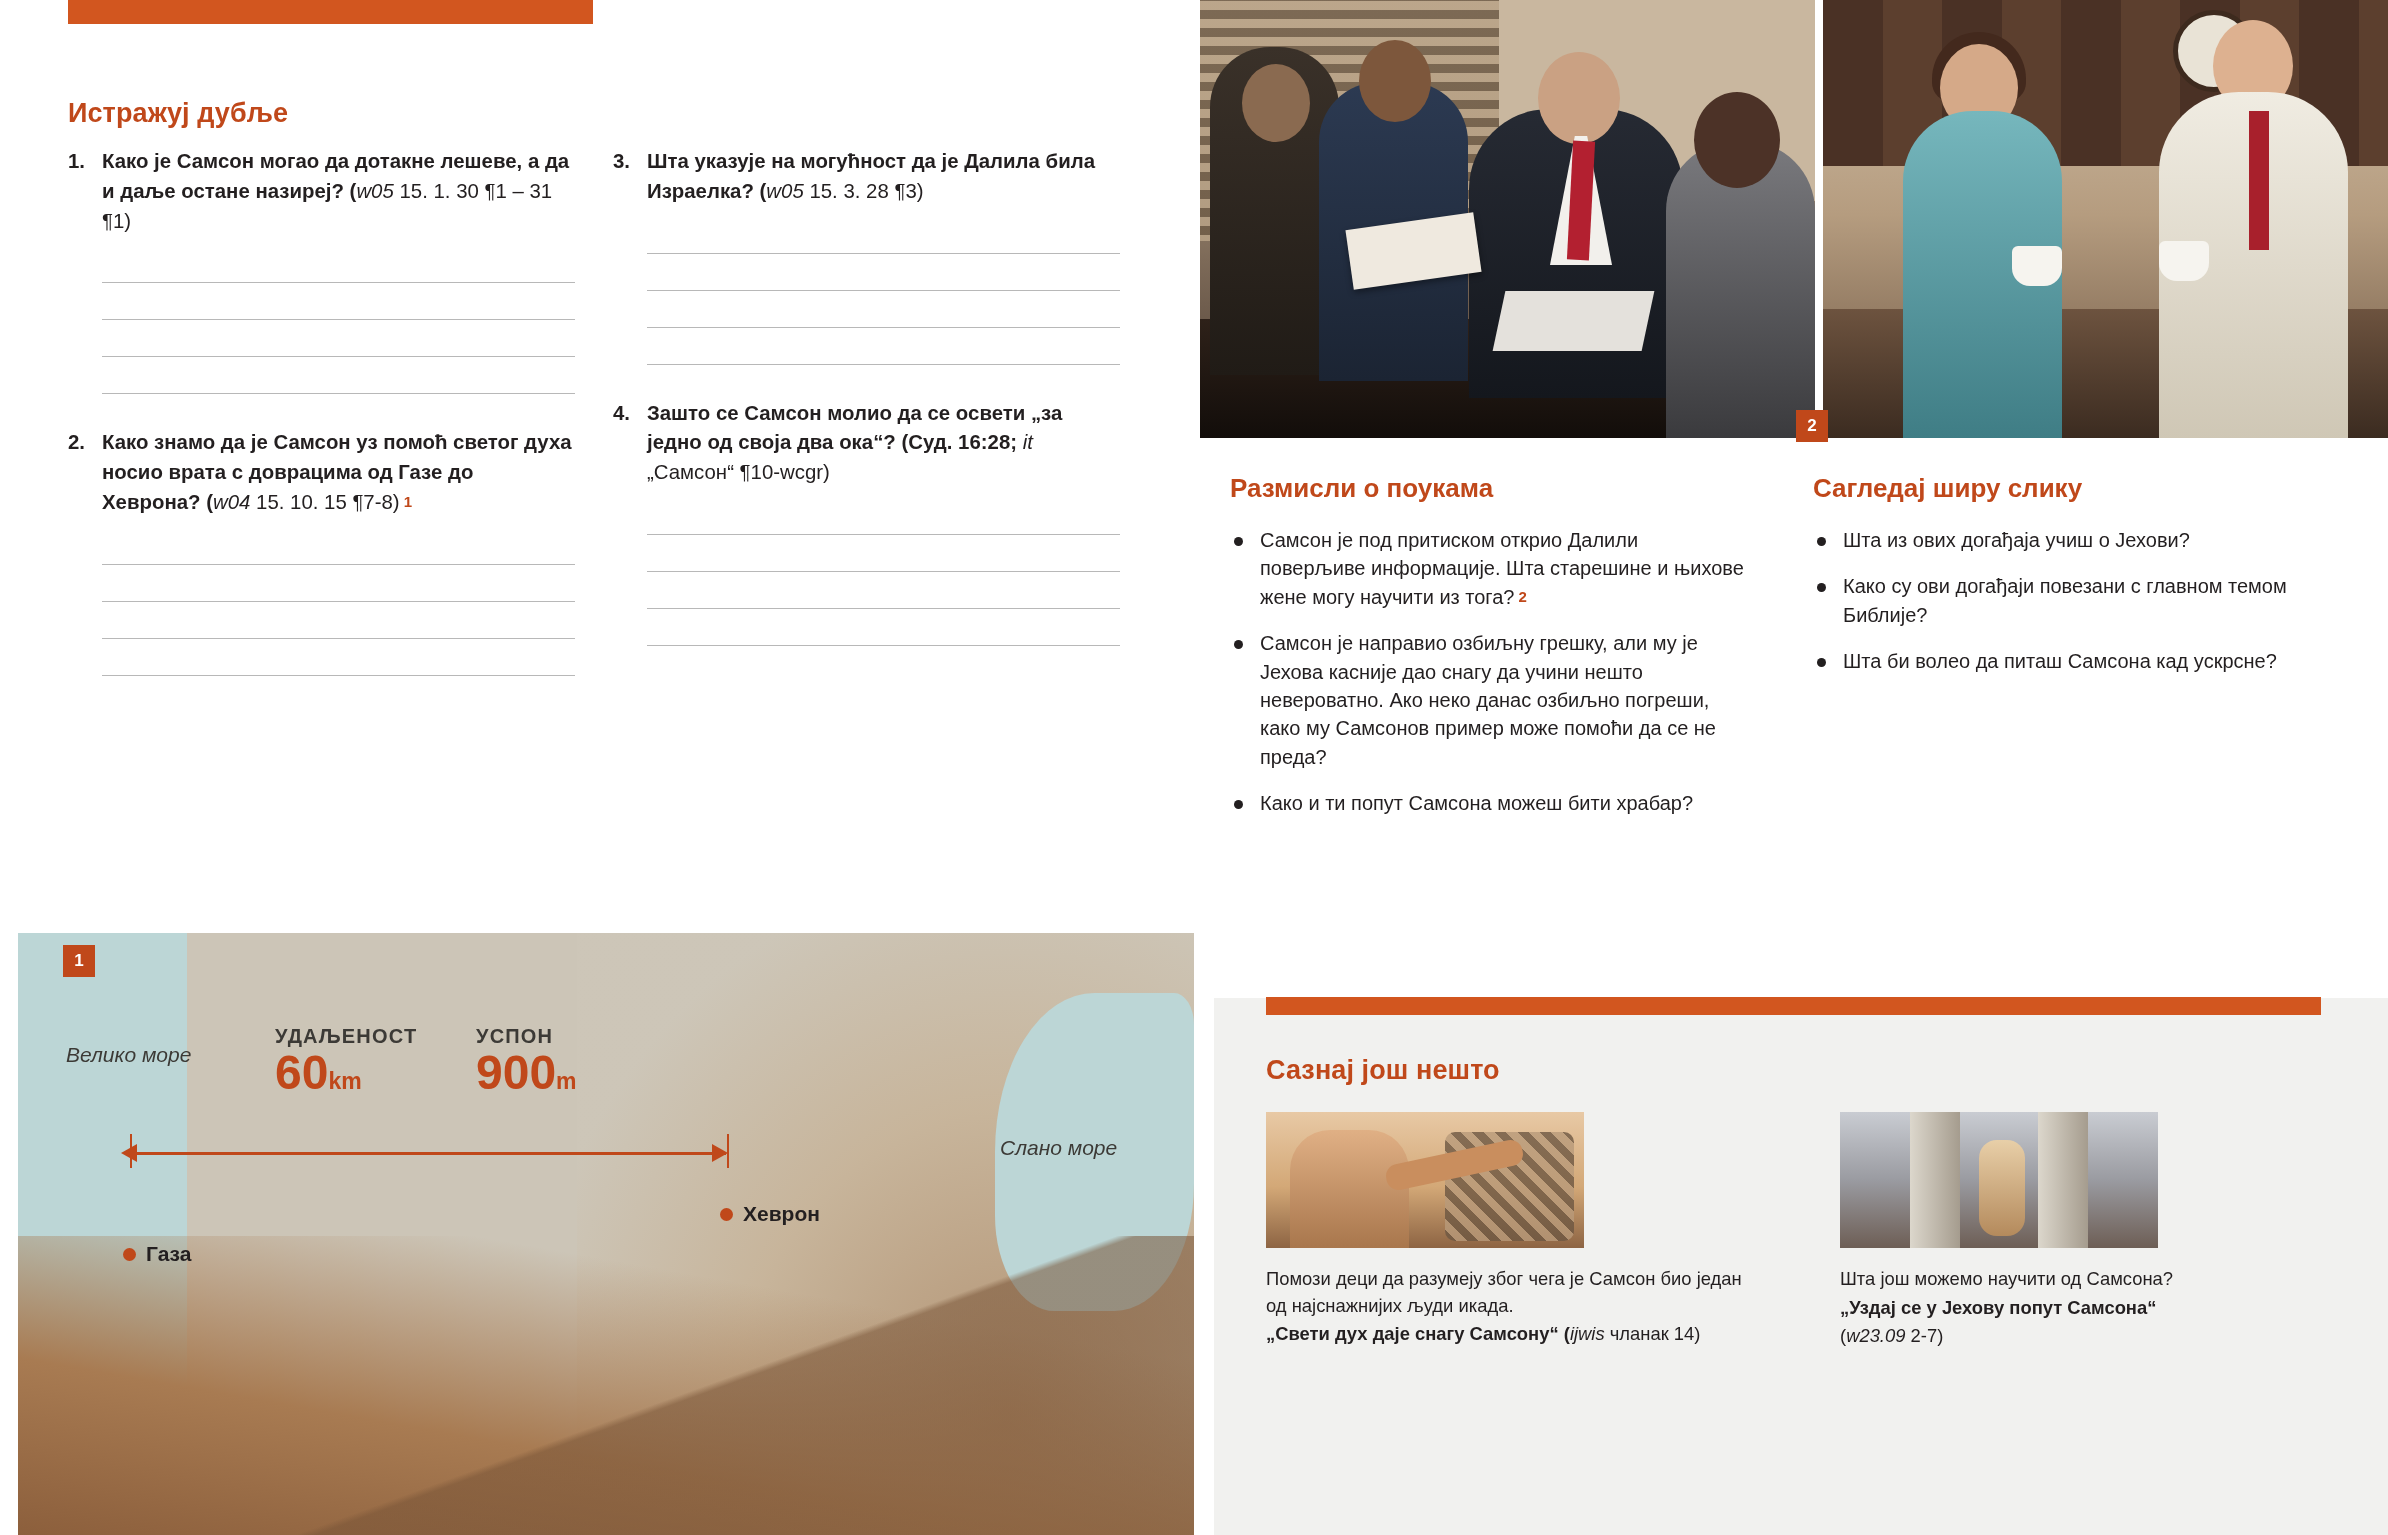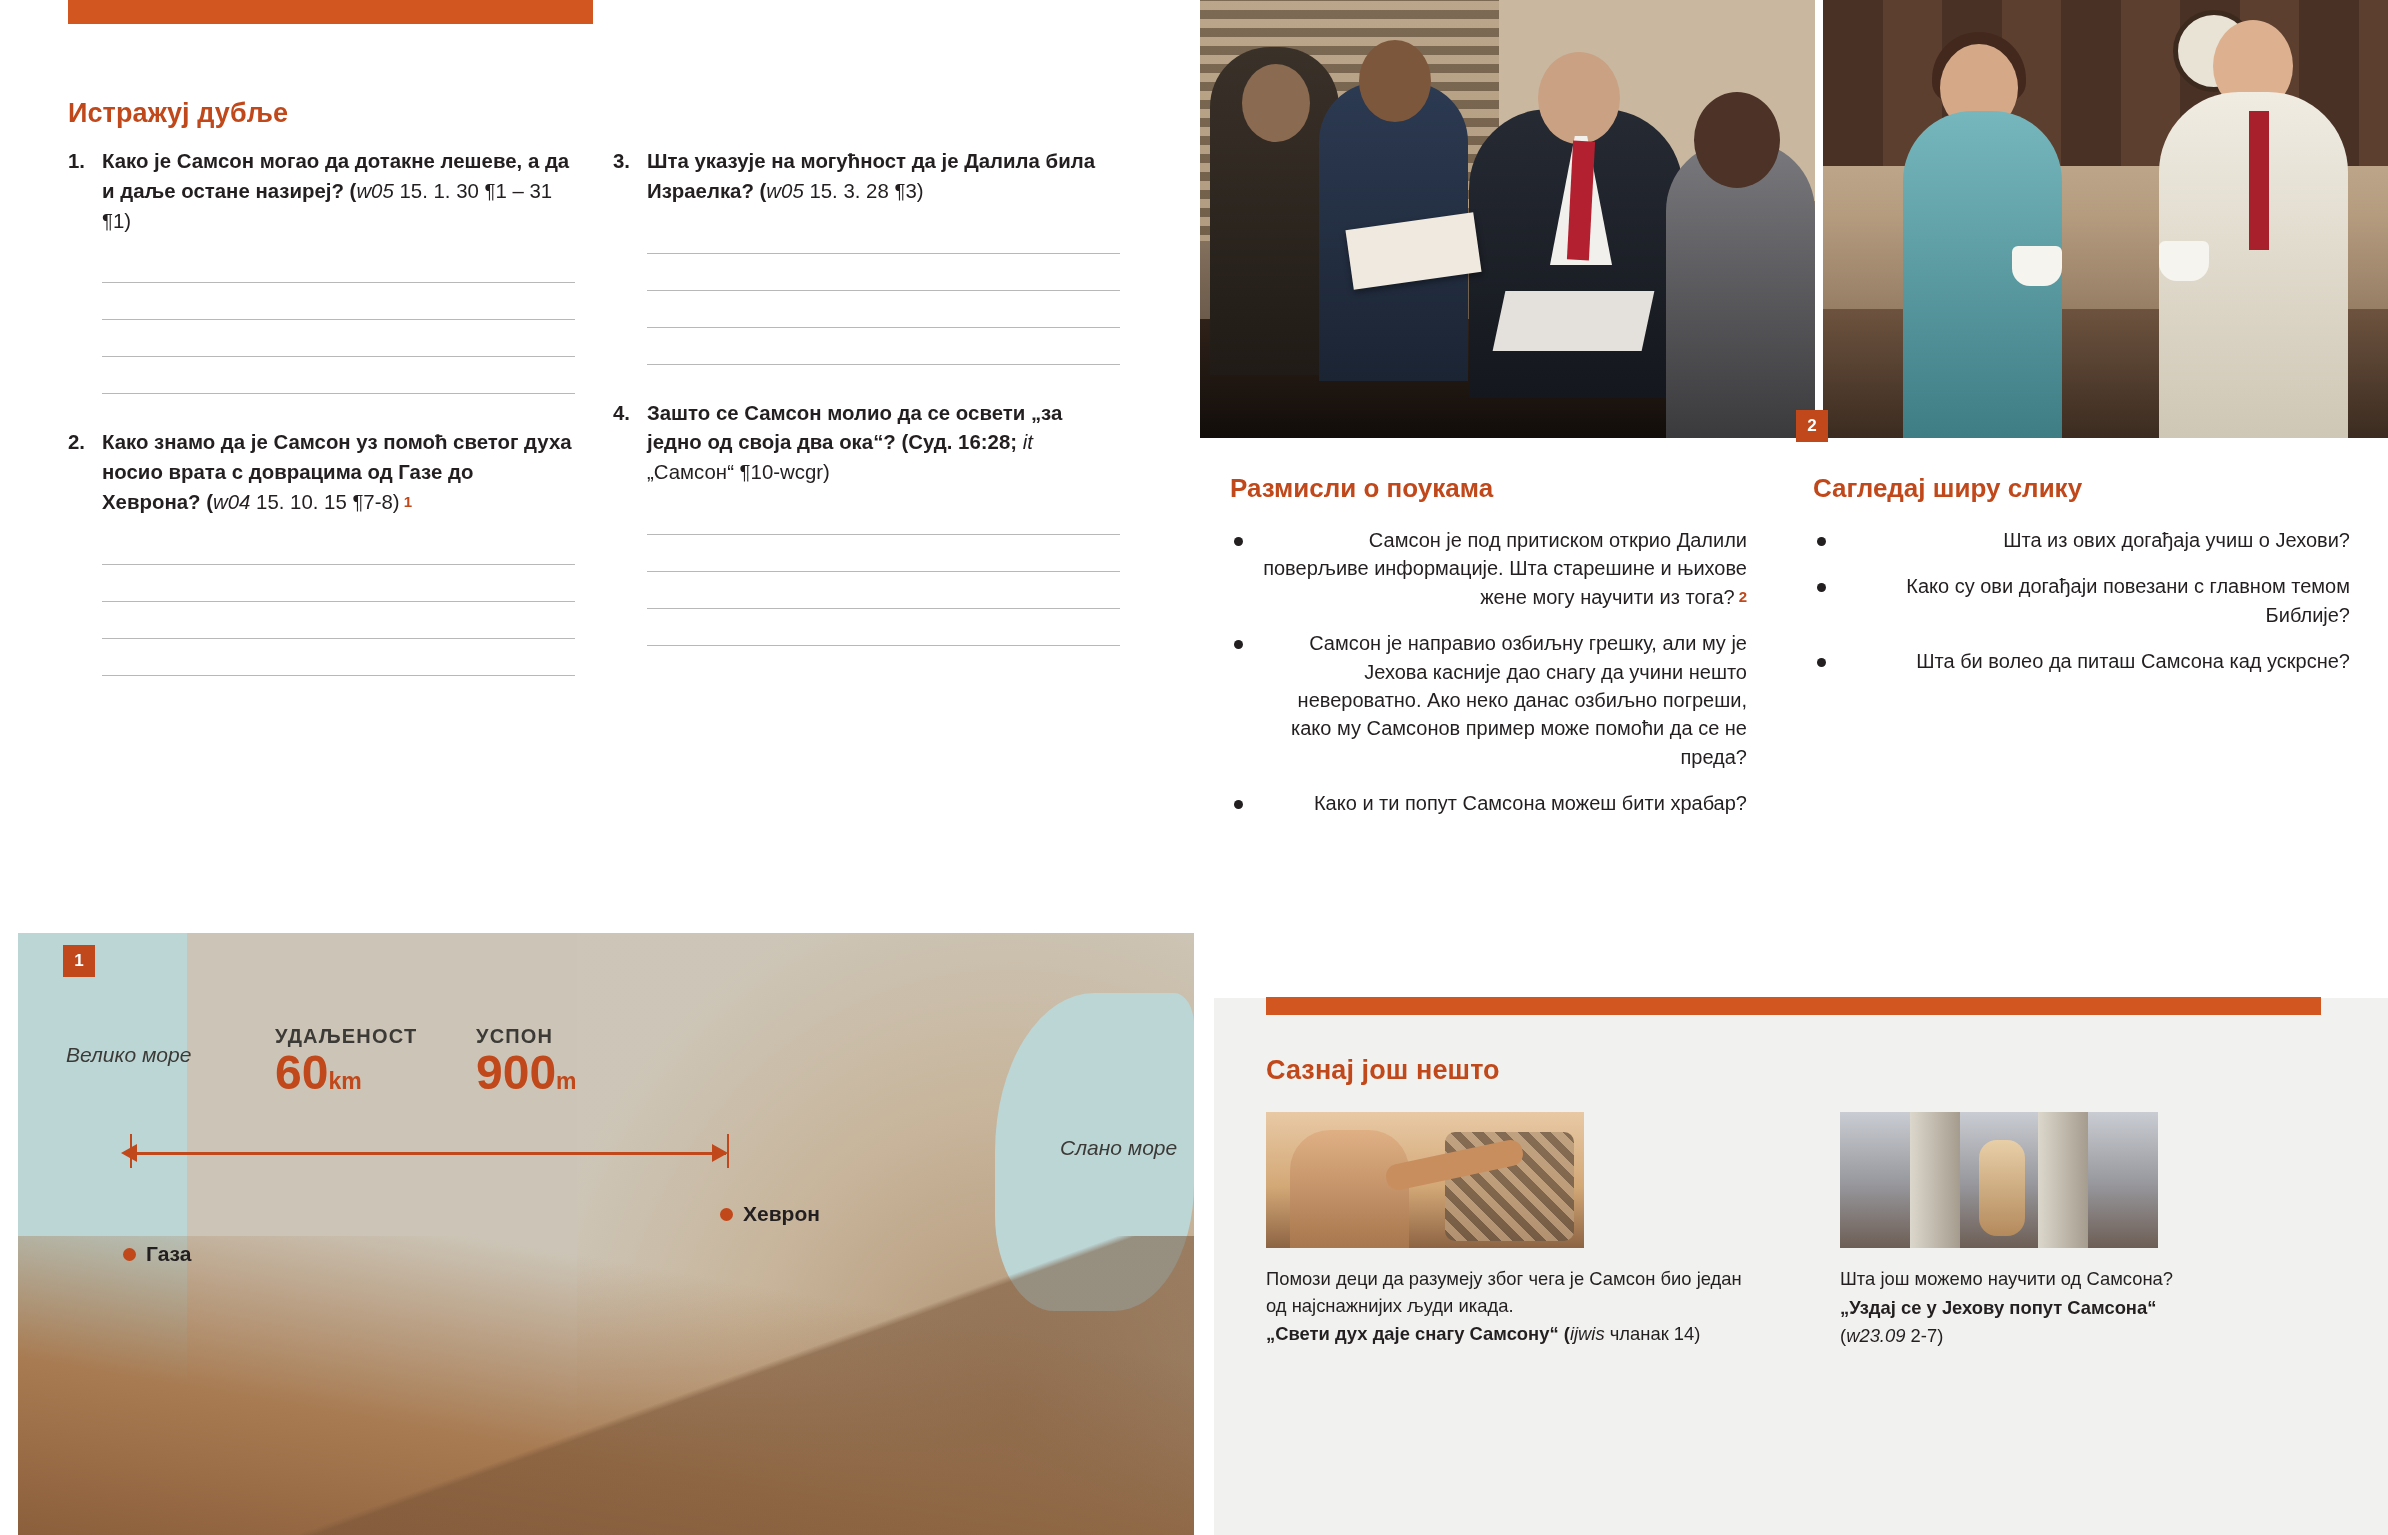--- a/index.html
+++ b/index.html
@@ -261,21 +261,20 @@
     color: #c0481a;
     margin-bottom: 22px;
   }
   .bullet-list { list-style: none; margin: 0; padding: 0; }
   .bullet-item {
     position: relative;
     padding-left: 30px;
     font-size: 20px;
     line-height: 1.42;
     margin-bottom: 18px;
-    text-align: right;
   }
   .bullet-item::before {
     content: "";
     position: absolute;
     left: 4px;
     top: 11px;
     width: 9px;
     height: 9px;
     border-radius: 50%;
     background: #231f20;
@@ -317,21 +316,21 @@
       linear-gradient(10deg, #8c5f3c 0%, #a87b52 35%, rgba(190,165,135,0) 75%);
   }
   .map-label-ital {
     position: absolute;
     font-style: italic;
     font-size: 21px;
     color: #3c3a36;
     line-height: 1.3;
   }
   #lbl-great-sea { left: 66px; top: 1016px; margin-top: 25px; }
-  #lbl-salt-sea { left: 1060px; top: 1134px; }
+  #lbl-salt-sea { left: 1000px; top: 1134px; }
   .map-stat {
     position: absolute;
     text-align: left;
   }
   .stat-label {
     font-size: 20px;
     font-weight: bold;
     letter-spacing: 1.2px;
     color: #3c3a36;
   }

